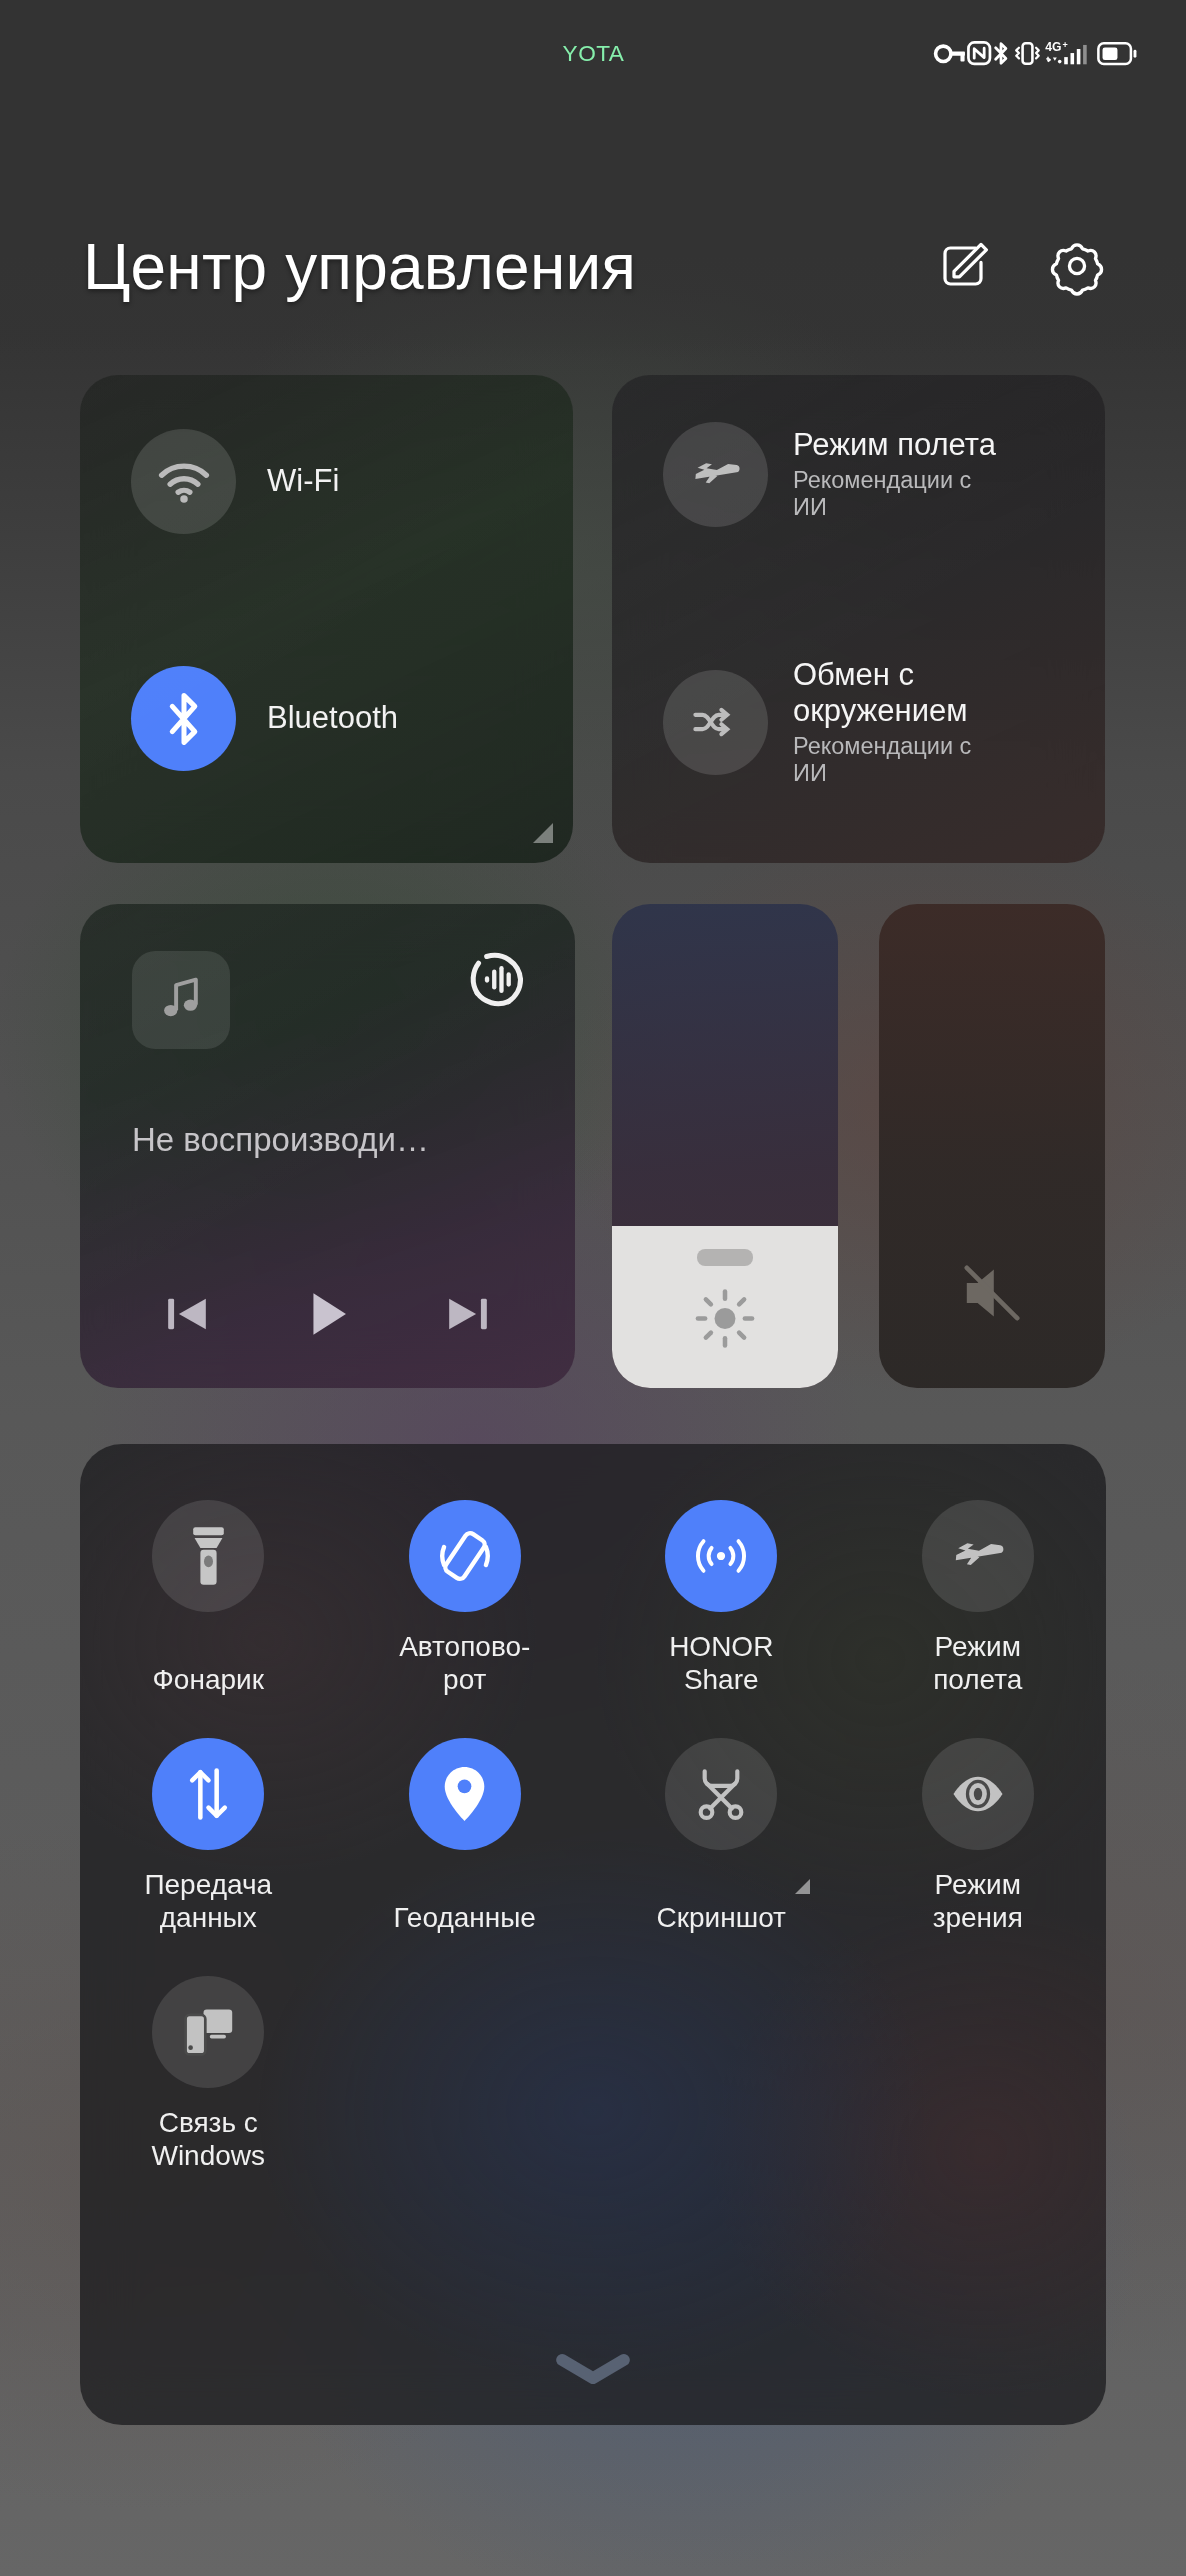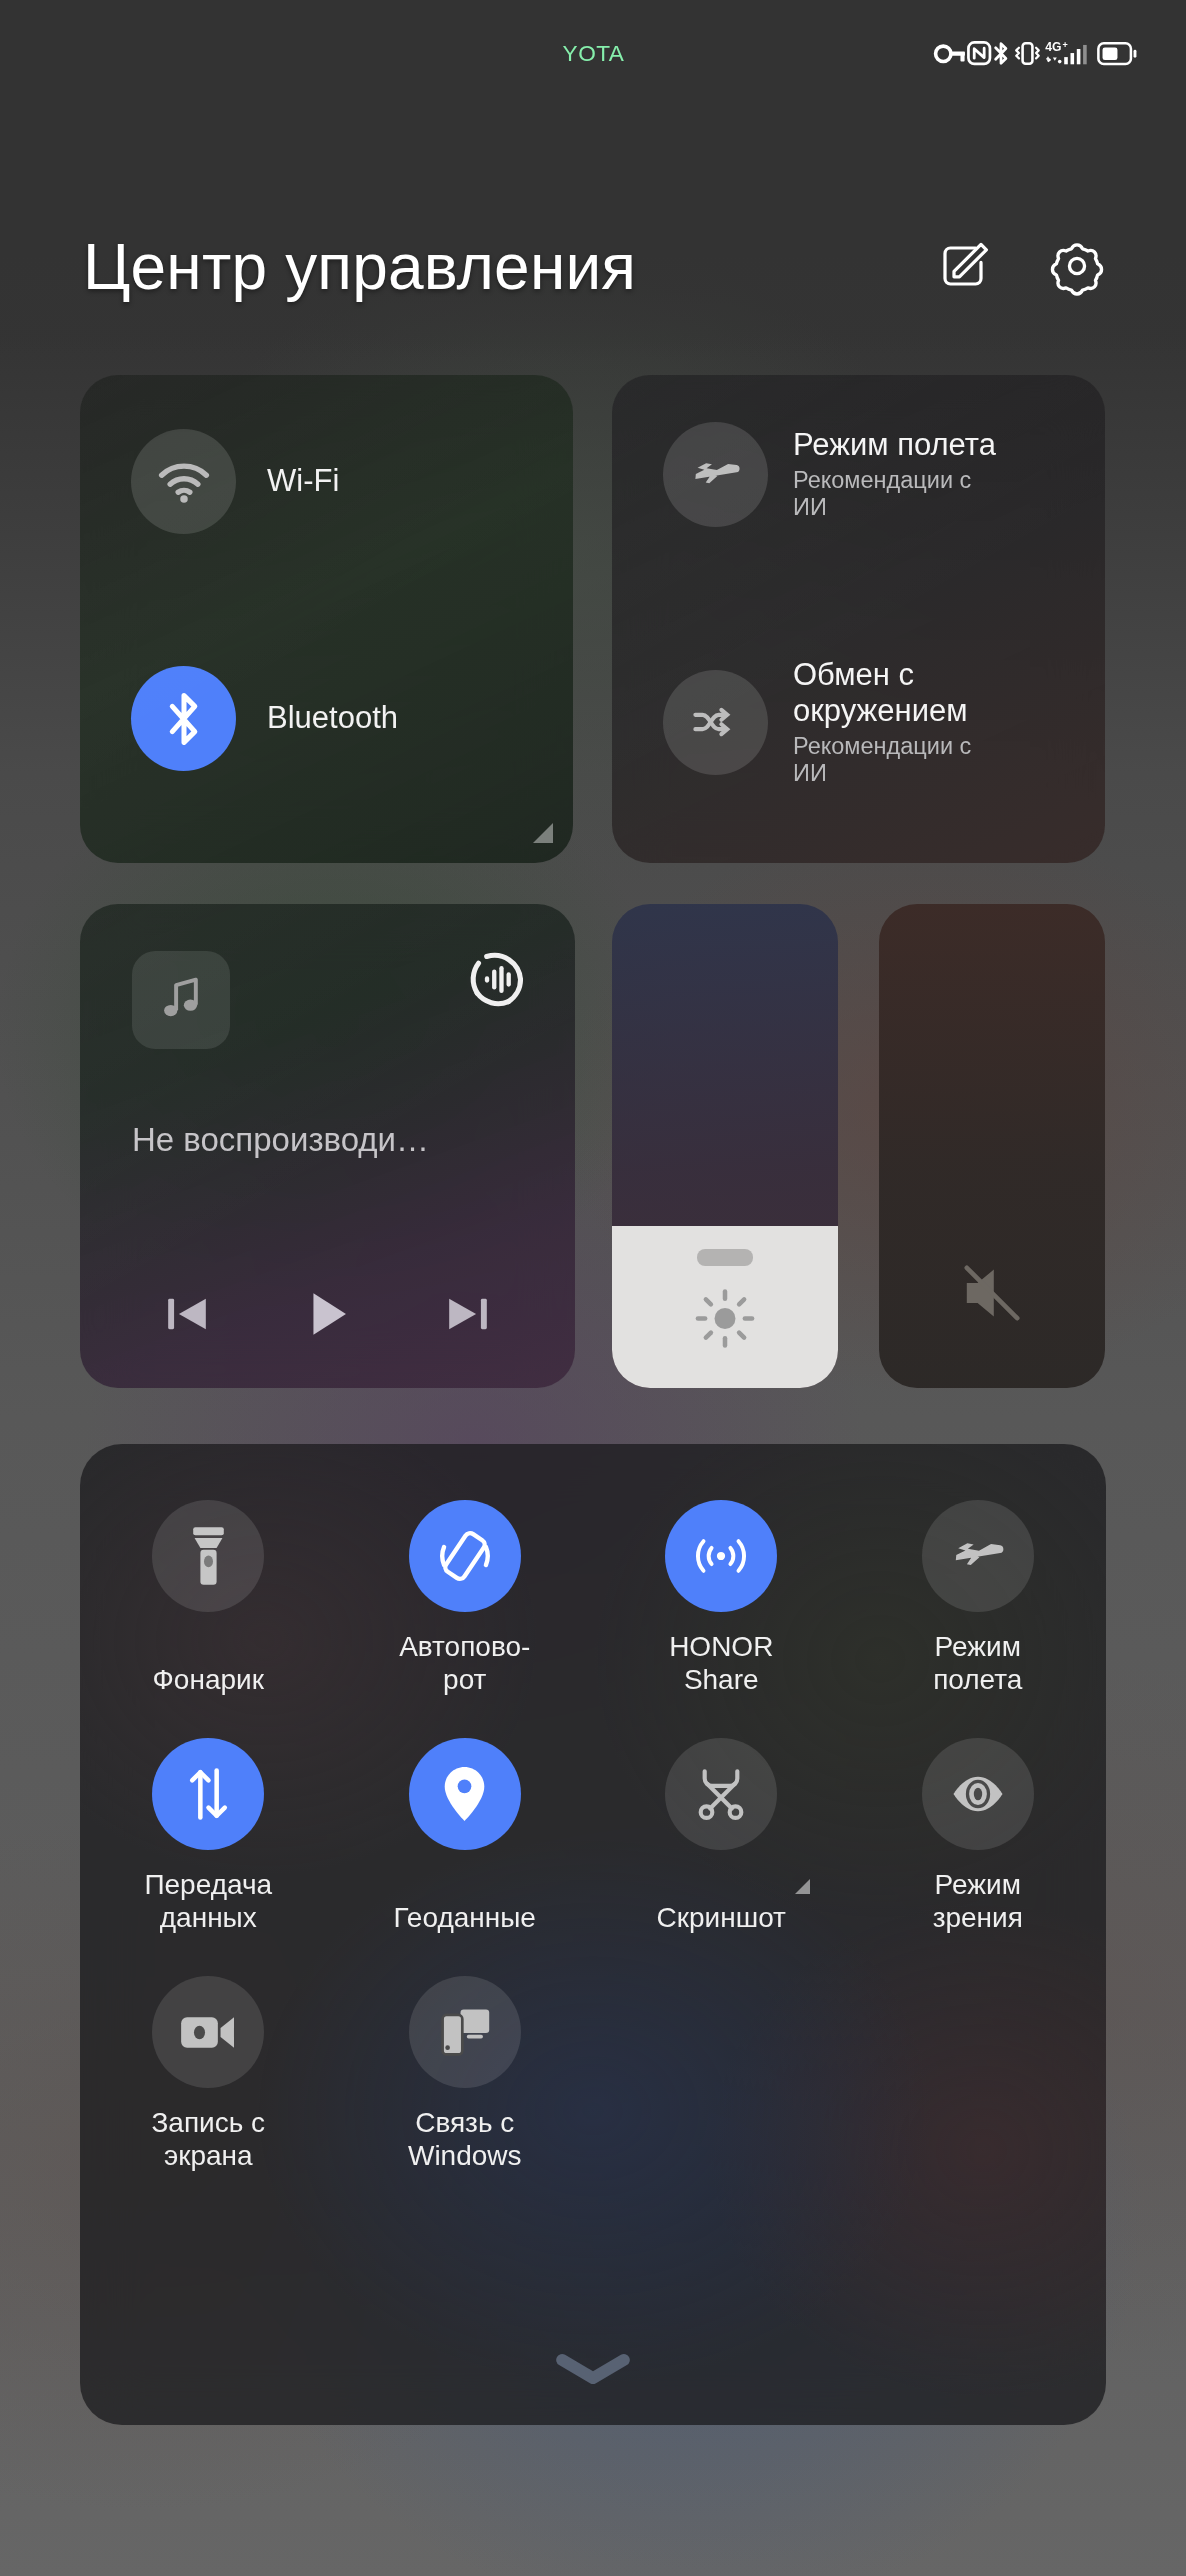--- a/index.html
+++ b/index.html
@@ -509,31 +509,20 @@
             <path d="M32 4 C16 4 5 23 5 23 C5 23 16 42 32 42 C48 42 59 23 59 23 C59 23 48 4 32 4 Z" fill="#c2c2c2"></path>
             <ellipse cx="32" cy="23" rx="11.6" ry="14" fill="none" stroke="#4a4a4a" stroke-width="3.6"></ellipse>
             <ellipse cx="32" cy="23" rx="4.6" ry="7" fill="#4a4a4a"></ellipse>
           </svg>
         </span>
         <div class="tile-label" style="white-space:pre-line;">Режим
 зрения</div>
       </div>
 
 
-      <div class="tile">
-        <span class="tile-icon">
-          <svg width="60" height="43" viewBox="0 0 66 48">
-            <rect x="3" y="7" width="41" height="34" rx="6.6" fill="#c2c2c2"></rect>
-            <path d="M47 19 L62 7 L62 41 L47 29 Z" fill="#c2c2c2"></path>
-            <ellipse cx="23.5" cy="24" rx="6.2" ry="7.6" fill="#4a4a4a"></ellipse>
-          </svg>
-        </span>
-        <div class="tile-label" style="white-space:pre-line;">Запись с
-экрана</div>
-      </div>
 
       <div class="tile">
         <span class="tile-icon">
           <svg width="56" height="52" viewBox="0 0 62 58">
             <rect x="26" y="4" width="32" height="26" rx="3.6" fill="#c2c2c2"></rect>
             <rect x="33" y="32" width="18" height="4.2" rx="2" fill="#c2c2c2"></rect>
             <rect x="6" y="10" width="22" height="44" rx="4.4" fill="#c2c2c2" stroke="#4a4a4a" stroke-width="3"></rect>
             <circle cx="11.6" cy="46.5" r="2.6" fill="#4a4a4a"></circle>
           </svg>
         </span>

